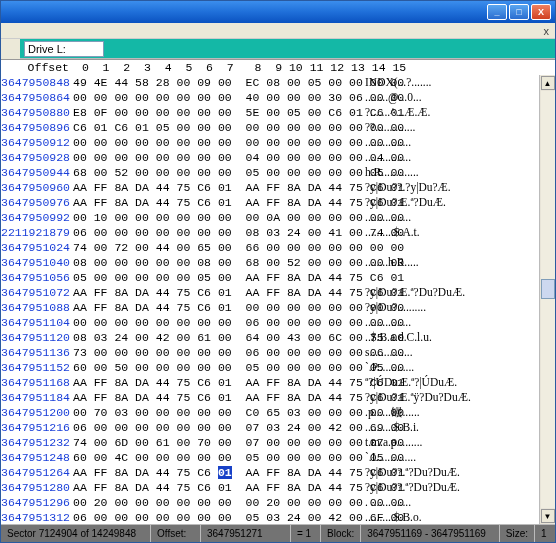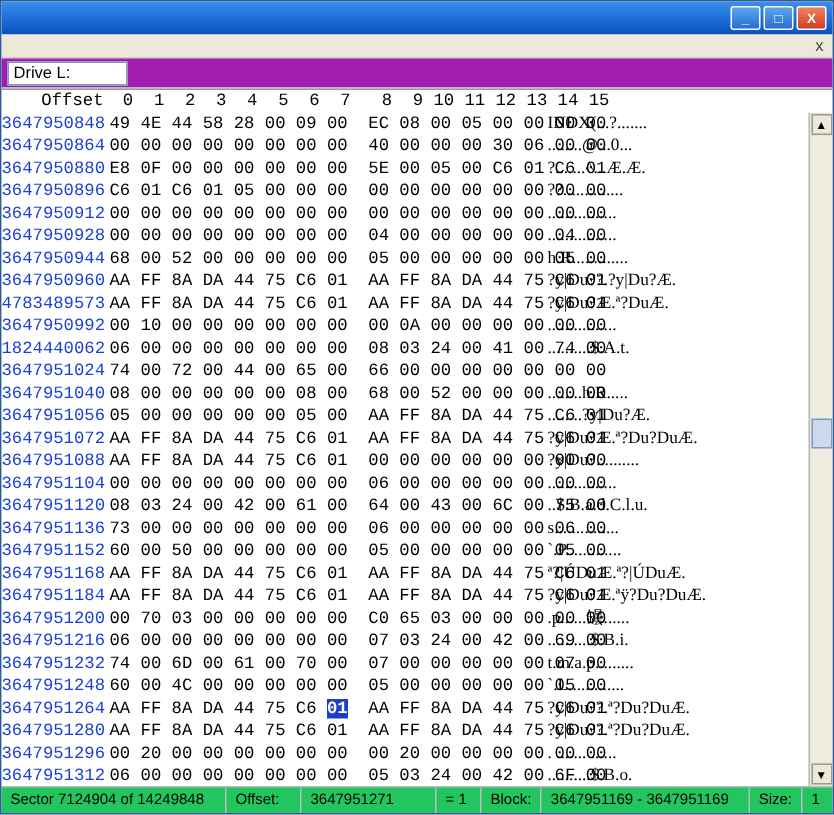--- a/index.html
+++ b/index.html
@@ -42,25 +42,26 @@
     background: #ece9d8;
     border-bottom: 1px solid #ccc;
     display:flex;
     align-items:center;
     justify-content:flex-end;
     padding-right:6px;
     color:#444;
   }
   .drive-row {
     height: 20px;
-    background: #a21caf;
+    background: #14b8a6;
     display:flex;
     align-items:center;
     padding:0 4px;
     border-bottom:1px solid #bbb;
+    margin-left:19px;
   }
   .drive-input {
     font-family:"MS Sans Serif",Tahoma,sans-serif;
     font-size:11px;
     border:1px solid #7f9db9;
     background:#fff;
     padding:0 3px;
     width:80px;
     height:16px;
   }
@@ -121,21 +122,21 @@
     font-size:8px;
     display:flex;align-items:center;justify-content:center;
     margin:1px 0;
   }
   .sb-track { flex:1; position:relative; width:14px; background:#f0ede0;}
   .sb-thumb { position:absolute; top:45%; left:0; width:14px; height:20px; background:#cdd8ef; border:1px solid #7f9db9;}
   .main-flex { display:flex; flex:1; overflow:hidden;}
   .rows-wrap { flex:1; overflow:hidden;}
   .statusbar {
     height:18px;
-    background:#22c55e;
+    background:#737373;
     border-top:1px solid #bbb;
     display:flex;
     align-items:center;
     font-size:10px;
     color:#000;
   }
   .statusbar .cell {
     border-right:1px solid #bbb;
     padding:0 6px;
     height:100%;
@@ -170,26 +171,26 @@
   <div class="main-flex">
     <div class="rows-wrap" id="rows">
         <div class="hex-row"><div class="col-offset">3647950848</div><div class="col-hex">49 4E 44 58 28 00 09 00  EC 08 00 05 00 00 00 00</div><div class="col-ascii">INDX(...?.......</div></div>
         <div class="hex-row"><div class="col-offset">3647950864</div><div class="col-hex">00 00 00 00 00 00 00 00  40 00 00 00 30 06 00 00</div><div class="col-ascii">........@...0...</div></div>
         <div class="hex-row"><div class="col-offset">3647950880</div><div class="col-hex">E8 0F 00 00 00 00 00 00  5E 00 05 00 C6 01 C6 01</div><div class="col-ascii">?.......^...Æ.Æ.</div></div>
         <div class="hex-row"><div class="col-offset">3647950896</div><div class="col-hex">C6 01 C6 01 05 00 00 00  00 00 00 00 00 00 00 00</div><div class="col-ascii">??..............</div></div>
         <div class="hex-row"><div class="col-offset">3647950912</div><div class="col-hex">00 00 00 00 00 00 00 00  00 00 00 00 00 00 00 00</div><div class="col-ascii">................</div></div>
         <div class="hex-row"><div class="col-offset">3647950928</div><div class="col-hex">00 00 00 00 00 00 00 00  04 00 00 00 00 00 04 00</div><div class="col-ascii">................</div></div>
         <div class="hex-row"><div class="col-offset">3647950944</div><div class="col-hex">68 00 52 00 00 00 00 00  05 00 00 00 00 00 05 00</div><div class="col-ascii">h.R.............</div></div>
         <div class="hex-row"><div class="col-offset">3647950960</div><div class="col-hex">AA FF 8A DA 44 75 C6 01  AA FF 8A DA 44 75 C6 01</div><div class="col-ascii">?y|Du??.?y|Du?Æ.</div></div>
-        <div class="hex-row"><div class="col-offset">4783489573</div><div class="col-hex">AA FF 8A DA 44 75 C6 01  AA FF 8A DA 44 75 C6 01</div><div class="col-ascii">?y|Du?Æ.ª?DuÆ.</div></div>
+        <div class="hex-row"><div class="col-offset">3647950976</div><div class="col-hex">AA FF 8A DA 44 75 C6 01  AA FF 8A DA 44 75 C6 01</div><div class="col-ascii">?y|Du?Æ.ª?DuÆ.</div></div>
         <div class="hex-row"><div class="col-offset">3647950992</div><div class="col-hex">00 10 00 00 00 00 00 00  00 0A 00 00 00 00 00 00</div><div class="col-ascii">................</div></div>
-        <div class="hex-row"><div class="col-offset">1824440062</div><div class="col-hex">06 00 00 00 00 00 00 00  08 03 24 00 41 00 74 00</div><div class="col-ascii">..........$.A.t.</div></div>
+        <div class="hex-row"><div class="col-offset">2211921879</div><div class="col-hex">06 00 00 00 00 00 00 00  08 03 24 00 41 00 74 00</div><div class="col-ascii">..........$.A.t.</div></div>
         <div class="hex-row"><div class="col-offset">3647951024</div><div class="col-hex">74 00 72 00 44 00 65 00  66 00 00 00 00 00 00 00</div></div>
         <div class="hex-row"><div class="col-offset">3647951040</div><div class="col-hex">08 00 00 00 00 00 08 00  68 00 52 00 00 00 00 00</div><div class="col-ascii">........h.R.....</div></div>
-        <div class="hex-row"><div class="col-offset">3647951056</div><div class="col-hex">05 00 00 00 00 00 05 00  AA FF 8A DA 44 75 C6 01</div><div class="col-ascii">........?y|Du?Æ.</div></div>
+        <div class="hex-row"><div class="col-offset">3647951056</div><div class="col-hex">05 00 00 00 00 00 05 00  AA FF 8A DA 44 75 C6 01</div></div>
         <div class="hex-row"><div class="col-offset">3647951072</div><div class="col-hex">AA FF 8A DA 44 75 C6 01  AA FF 8A DA 44 75 C6 01</div><div class="col-ascii">?y|Du?Æ.ª?Du?DuÆ.</div></div>
         <div class="hex-row"><div class="col-offset">3647951088</div><div class="col-hex">AA FF 8A DA 44 75 C6 01  00 00 00 00 00 00 00 00</div><div class="col-ascii">?y|Du?..........</div></div>
         <div class="hex-row"><div class="col-offset">3647951104</div><div class="col-hex">00 00 00 00 00 00 00 00  06 00 00 00 00 00 00 00</div><div class="col-ascii">................</div></div>
         <div class="hex-row"><div class="col-offset">3647951120</div><div class="col-hex">08 03 24 00 42 00 61 00  64 00 43 00 6C 00 75 00</div><div class="col-ascii">..$.B.a.d.C.l.u.</div></div>
         <div class="hex-row"><div class="col-offset">3647951136</div><div class="col-hex">73 00 00 00 00 00 00 00  06 00 00 00 00 00 06 00</div><div class="col-ascii">s...............</div></div>
         <div class="hex-row"><div class="col-offset">3647951152</div><div class="col-hex">60 00 50 00 00 00 00 00  05 00 00 00 00 00 05 00</div><div class="col-ascii">`.P.............</div></div>
         <div class="hex-row"><div class="col-offset">3647951168</div><div class="col-hex">AA FF 8A DA 44 75 C6 01  AA FF 8A DA 44 75 C6 01</div><div class="col-ascii">ª?|ÚDuÆ.ª?|ÚDuÆ.</div></div>
         <div class="hex-row"><div class="col-offset">3647951184</div><div class="col-hex">AA FF 8A DA 44 75 C6 01  AA FF 8A DA 44 75 C6 01</div><div class="col-ascii">?y|Du?Æ.ªÿ?Du?DuÆ.</div></div>
         <div class="hex-row"><div class="col-offset">3647951200</div><div class="col-hex">00 70 03 00 00 00 00 00  C0 65 03 00 00 00 00 00</div><div class="col-ascii">.p......罎......</div></div>
         <div class="hex-row"><div class="col-offset">3647951216</div><div class="col-hex">06 00 00 00 00 00 00 00  07 03 24 00 42 00 69 00</div><div class="col-ascii">..........$.B.i.</div></div>

